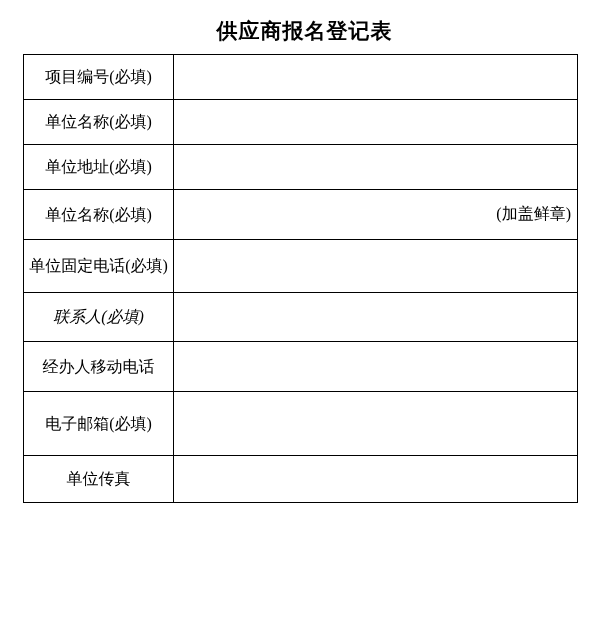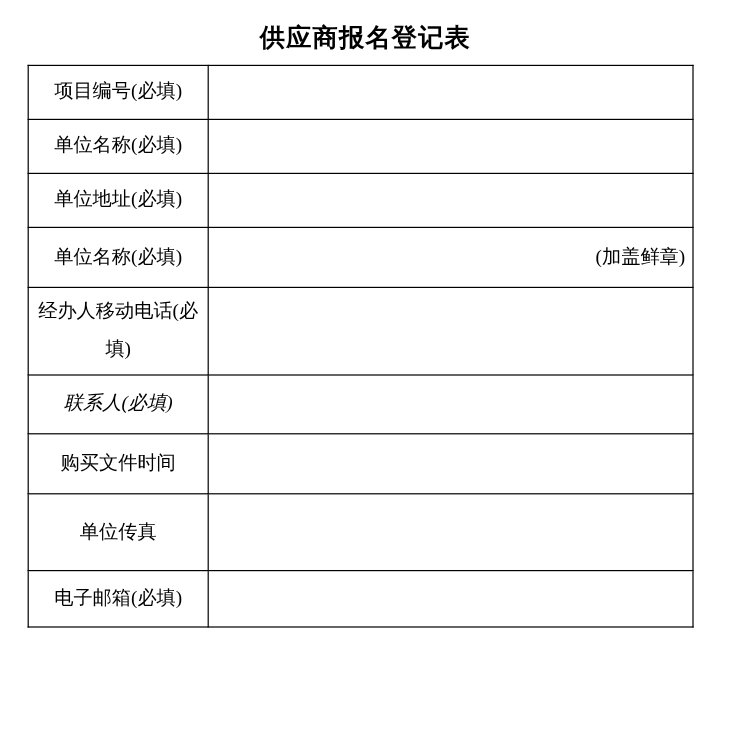--- a/index.html
+++ b/index.html
@@ -81,34 +81,34 @@
         </tr>
         <tr>
           <td class="label">单位地址(必填)</td>
           <td class="value"></td>
         </tr>
         <tr>
           <td class="label">单位名称(必填)</td>
           <td class="value right">(加盖鲜章)</td>
         </tr>
         <tr>
-          <td class="label">经办人移动电话(必填)</td>
+          <td class="label">单位固定电话(必填)</td>
           <td class="value"></td>
         </tr>
         <tr>
           <td class="label">联系人(必填)</td>
           <td class="value"></td>
         </tr>
         <tr>
-          <td class="label">购买文件时间</td>
+          <td class="label">经办人移动电话</td>
+          <td class="value"></td>
+        </tr>
+        <tr>
+          <td class="label">电子邮箱(必填)</td>
           <td class="value"></td>
         </tr>
         <tr>
           <td class="label">单位传真</td>
-          <td class="value"></td>
-        </tr>
-        <tr>
-          <td class="label">电子邮箱(必填)</td>
           <td class="value"></td>
         </tr>
       </tbody>
   </table>
 </div>
 
 </body></html>

